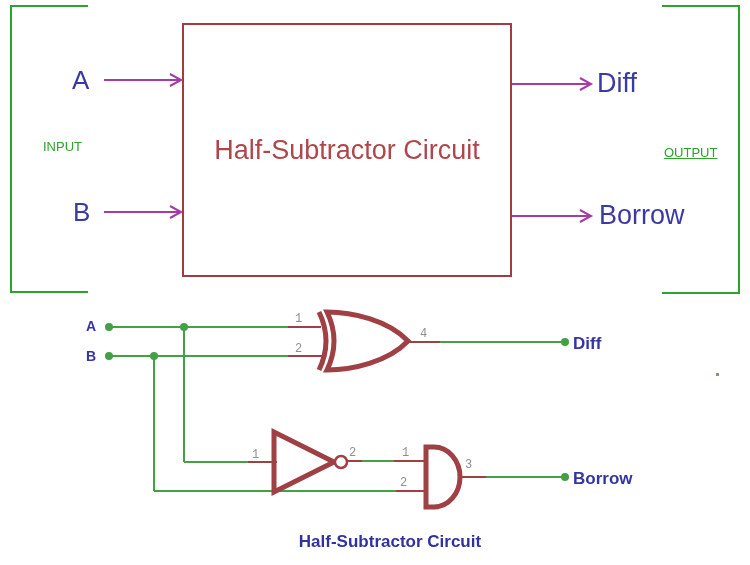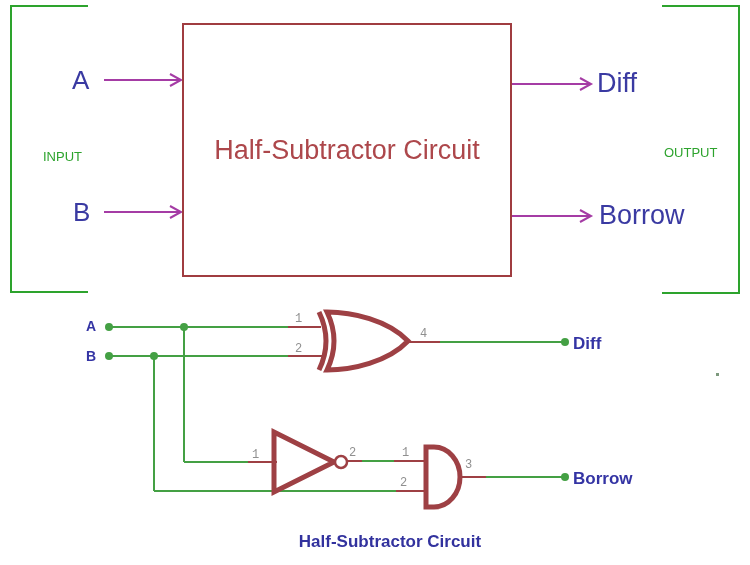--- a/index.html
+++ b/index.html
@@ -58,22 +58,22 @@
 <body>
 
 <div id="canvas">
 
   <div class="bracket left" style="left:10px;top:5px;width:76px;height:284px;"></div>
   <div class="bracket right" style="left:662px;top:5px;width:76px;height:285px;"></div>
 
   <div class="big-blue" style="left:72px;top:67px;">A</div>
   <div class="big-blue" style="left:73px;top:199px;">B</div>
 
-  <div class="green-label" style="left:43px;top:150px;text-align:right;">INPUT</div>
-  <div class="green-label" style="left:664px;top:146px;">OUTPUT</div>
+  <div class="green-label" style="left:43px;top:140px;text-align:right;">INPUT</div>
+  <div class="green-label" style="left:664px;top:146px;text-decoration:underline;">OUTPUT</div>
 
   <svg class="arrow-svg" style="left:102px;top:72px;" width="84" height="16">
     <line x1="2" y1="8" x2="79" y2="8"></line>
       <polyline points="68,2 79,8 68,14"></polyline>
   </svg>
   <svg class="arrow-svg" style="left:102px;top:204px;" width="84" height="16">
     <line x1="2" y1="8" x2="79" y2="8"></line>
       <polyline points="68,2 79,8 68,14"></polyline>
   </svg>
   <svg class="arrow-svg" style="left:511px;top:76px;" width="84" height="16">

